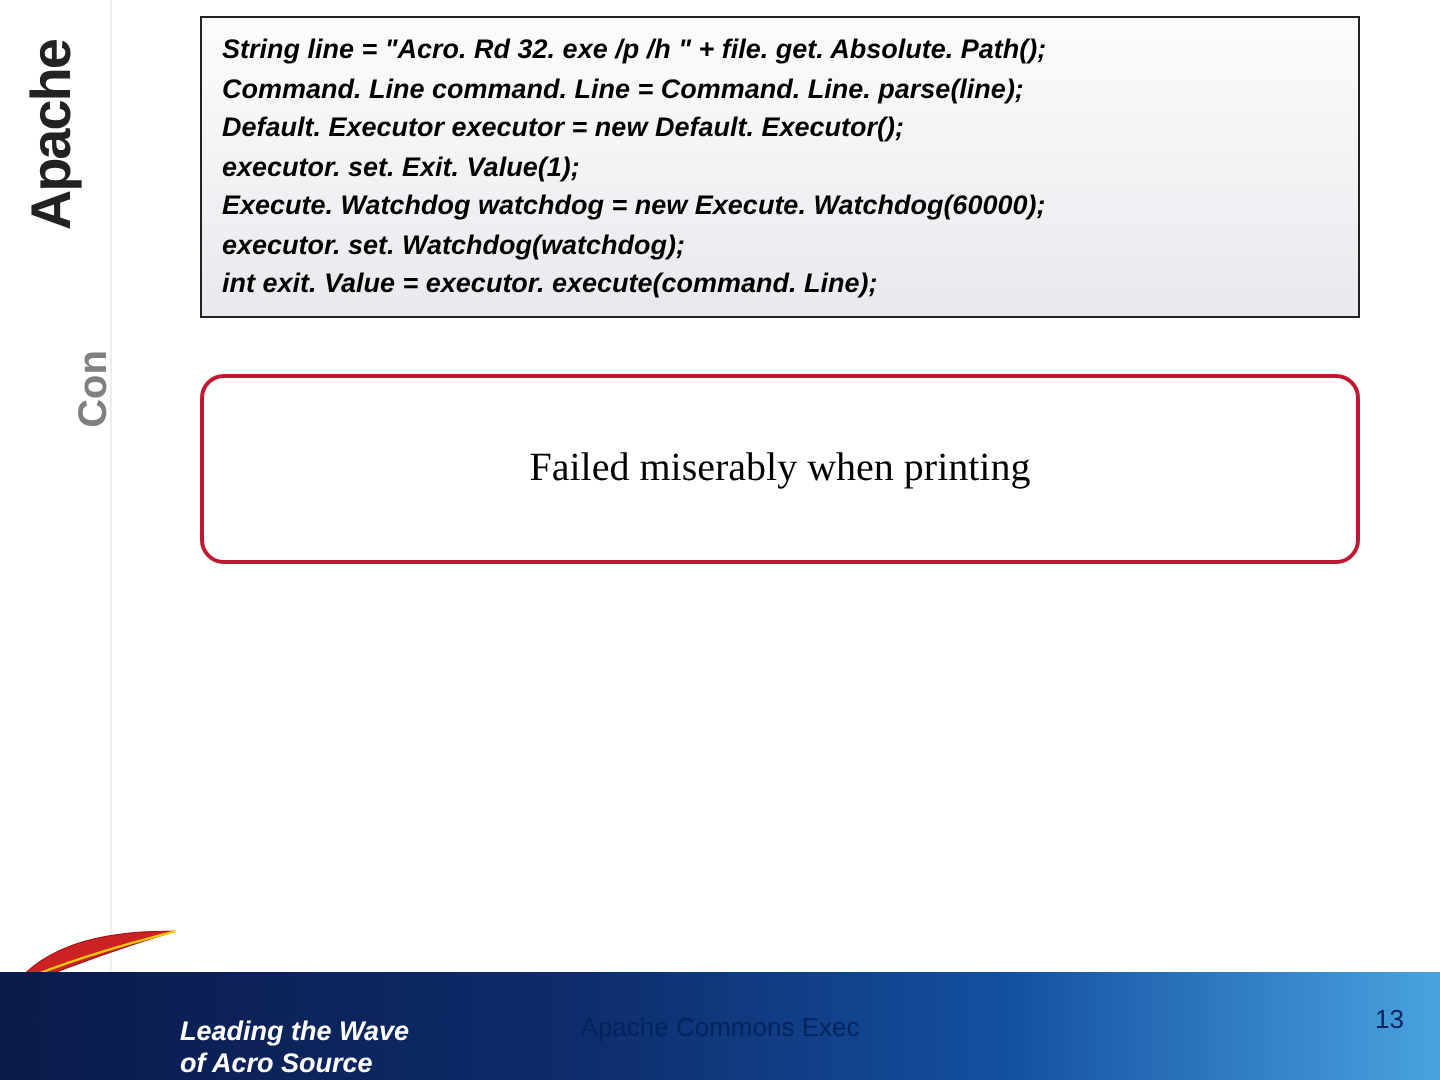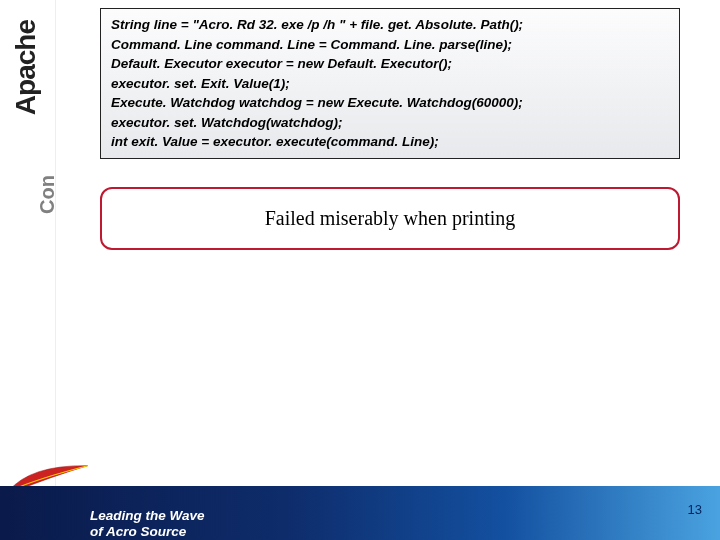--- a/index.html
+++ b/index.html
@@ -80,21 +80,21 @@
   }
   .callout-wrap {
     position: relative;
     margin-top: 28px;
     margin-right: 20px;
   }
   .callout {
     background: #fff;
     border: 2px solid #be1931;
     border-radius: 12px;
-    padding: 16px 12px;
+    padding: 32px 12px;
     text-align: center;
     font-family: "Times New Roman", serif;
     font-size: 20px;
     color: #000;
     line-height: 1.35;
   }
   .callout-arrow {
     position: absolute;
     left: 120px;
     top: -52px;
@@ -183,14 +183,15 @@
   <path d="M5 35 Q 30 5 95 6 Q 55 18 10 36 Z" fill="#c22" stroke="#911" stroke-width="0.6"></path>
   <path d="M5 35 Q 40 20 95 6" fill="none" stroke="#fc0" stroke-width="1.2"></path>
   <path d="M5 35 L 0 39" stroke="#222" stroke-width="1.4"></path>
 </svg>
 
 <div class="footer">
   <div class="tagline">
     <div>Leading the Wave</div>
     <div>of Acro Source</div>
   </div>
+  <div class="footer-title">Apache Commons Exec</div>
   <div class="page-num">13</div>
 </div>
 
 </body></html>

